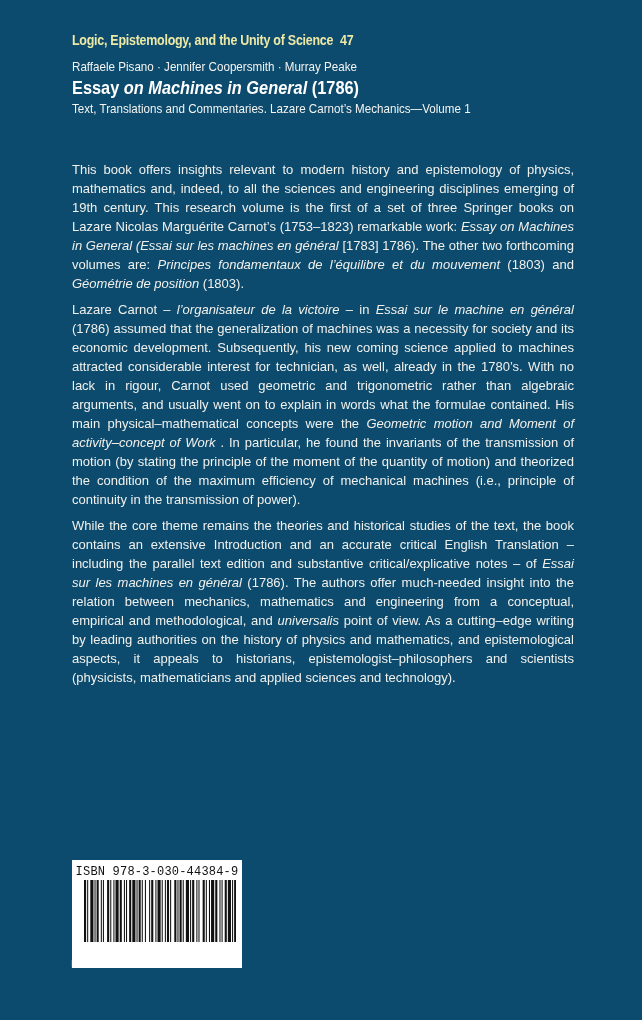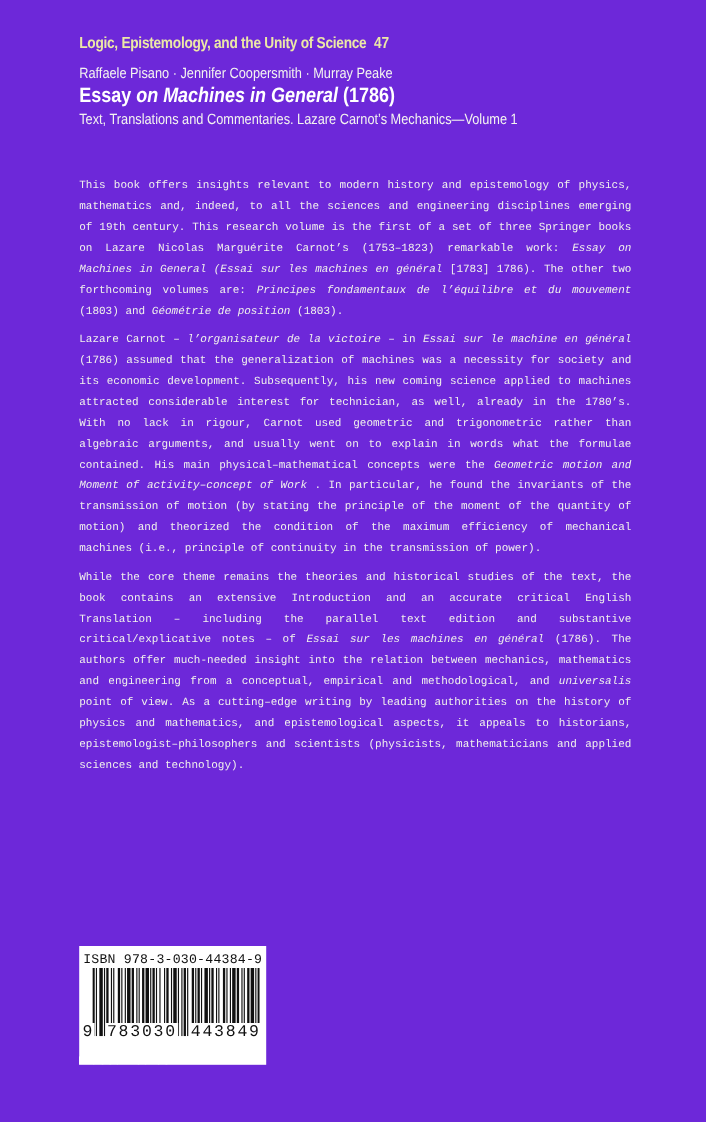--- a/index.html
+++ b/index.html
@@ -2,34 +2,34 @@
 <html><head>
 <meta charset="utf-8">
 <style>
   html, body { margin: 0; padding: 0; }
   body {
     width: 642px; height: 1020px; overflow: hidden;
     background: #0f2150;
     position: relative;
     color: #f2f2ee;
   }
-  .cover { position: absolute; left: 0; top: 0; width: 642px; height: 1020px; background: #6d28d9; }
+  .cover { position: absolute; left: 0; top: 0; width: 642px; height: 1020px; background: #0c4a6e; }
 
   .header { position: absolute; left: 72px; top: 32px; width: 520px; font-family: "Liberation Sans", sans-serif; }
   .series { color: #ece8a6; font-size: 14.5px; font-weight: bold; letter-spacing: -0.3px; transform: scaleX(0.86); transform-origin: left; white-space: nowrap; }
   .series .num { margin-left: 8px; }
   .authors { margin-top: 11px; font-size: 13.5px; color: #f4f4f0; transform: scaleX(0.86); transform-origin: left; white-space: nowrap; }
   .title { margin-top: 3px; font-size: 19px; font-weight: bold; color: #ffffff; transform: scaleX(0.86); transform-origin: left; white-space: nowrap; }
   .title em { font-style: italic; }
   .subtitle { margin-top: 2px; font-size: 13.5px; color: #f4f4f0; transform: scaleX(0.86); transform-origin: left; white-space: nowrap; }
 
   .body-text {
     position: absolute; left: 72px; top: 160px; width: 502px;
-    font-family: Liberation Mono, monospace;
-    font-size: 10px; line-height: 19px;
+    font-family: Liberation Sans, sans-serif;
+    font-size: 13px; line-height: 19px;
     text-align: justify;
     color: #f1f1ec;
   }
   .body-text p { margin: 0 0 7px 0; }
   .body-text em { font-style: italic; }
 
   .barcode-box {
     position: absolute; left: 72px; top: 860px; width: 170px; height: 108px;
     background: #ffffff;
   }
@@ -119,24 +119,19 @@
           <rect x="127.04999999999988" y="0" width="3.1500000000000004" height="62"></rect>
           <rect x="131.2499999999999" y="0" width="2.1" height="62"></rect>
           <rect x="135.44999999999987" y="0" width="1.05" height="62"></rect>
           <rect x="137.5499999999999" y="0" width="1.05" height="62"></rect>
           <rect x="140.6999999999999" y="0" width="2.1" height="62"></rect>
           <rect x="143.8499999999999" y="0" width="3.1500000000000004" height="62"></rect>
           <rect x="148.04999999999993" y="0" width="1.05" height="62"></rect>
           <rect x="150.14999999999995" y="0" width="2.1" height="62"></rect>
         </g>
     </svg>
-    <div class="digits">
-      <span style="background:#fff;">9</span>
-      <span style="background:#fff;padding:0 1px;">783030</span>
-      <span style="background:#fff;padding:0 1px;">443849</span>
-    </div>
   </div>
 
   <div class="springer">
     <span class="arrow">▶</span>
     <span>assumed.com</span>
   </div>
 </div>
 
 </body></html>

